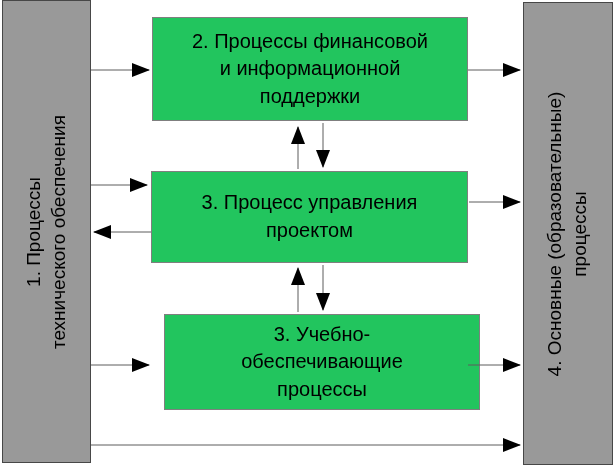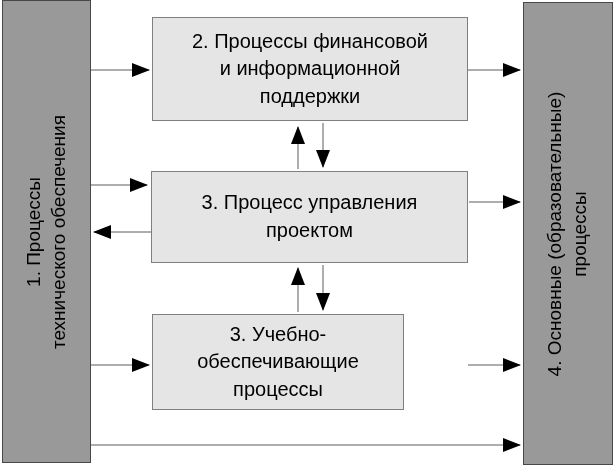--- a/index.html
+++ b/index.html
@@ -22,38 +22,38 @@
     left:50%; top:50%;
     width:460px;
     transform:translate(-50%,-50%) rotate(-90deg);
     text-align:center;
     white-space:pre-line;
     font-size:19px;
     line-height:1.3;
   }
   .pbox {
     position:absolute;
-    background:#e5e5e5;
+    background:#22c55e;
     border:1px solid #7f7f7f;
     box-sizing:border-box;
     display:flex;
     align-items:center;
     justify-content:center;
   }
   .pbox-label {
     text-align:center;
     white-space:pre-line;
     font-size:20px;
     line-height:1.38;
   }
   #bar-left  { left:2px;   top:0px;   width:89px; height:463px; }
   #bar-right { left:523px; top:2px;   width:90px; height:463px; }
   #box-2 { left:152px; top:17px;  width:316px; height:104px; }
   #box-5 { left:151px; top:171px; width:317px; height:92px;  }
-  #box-3 { left:152px; top:314px; width:252px; height:96px;  }
+  #box-3 { left:164px; top:314px; width:316px; height:96px;  }
   #arrow-layer {
     position:absolute; left:0; top:0;
     width:615px; height:469px;
     pointer-events:none;
   }
   #arrow-layer line { stroke:#5c5c5c; stroke-width:1; }
 </style>
 </head>
 <body>
 

